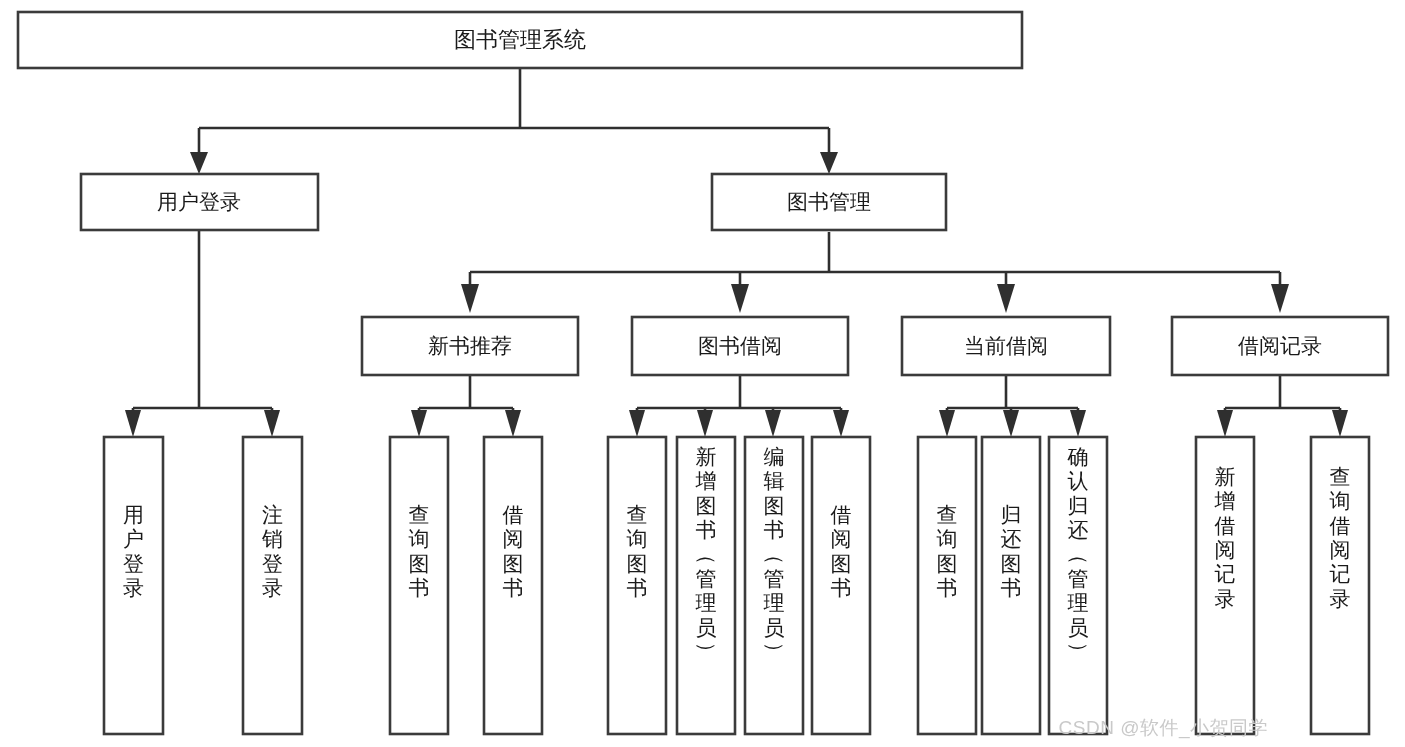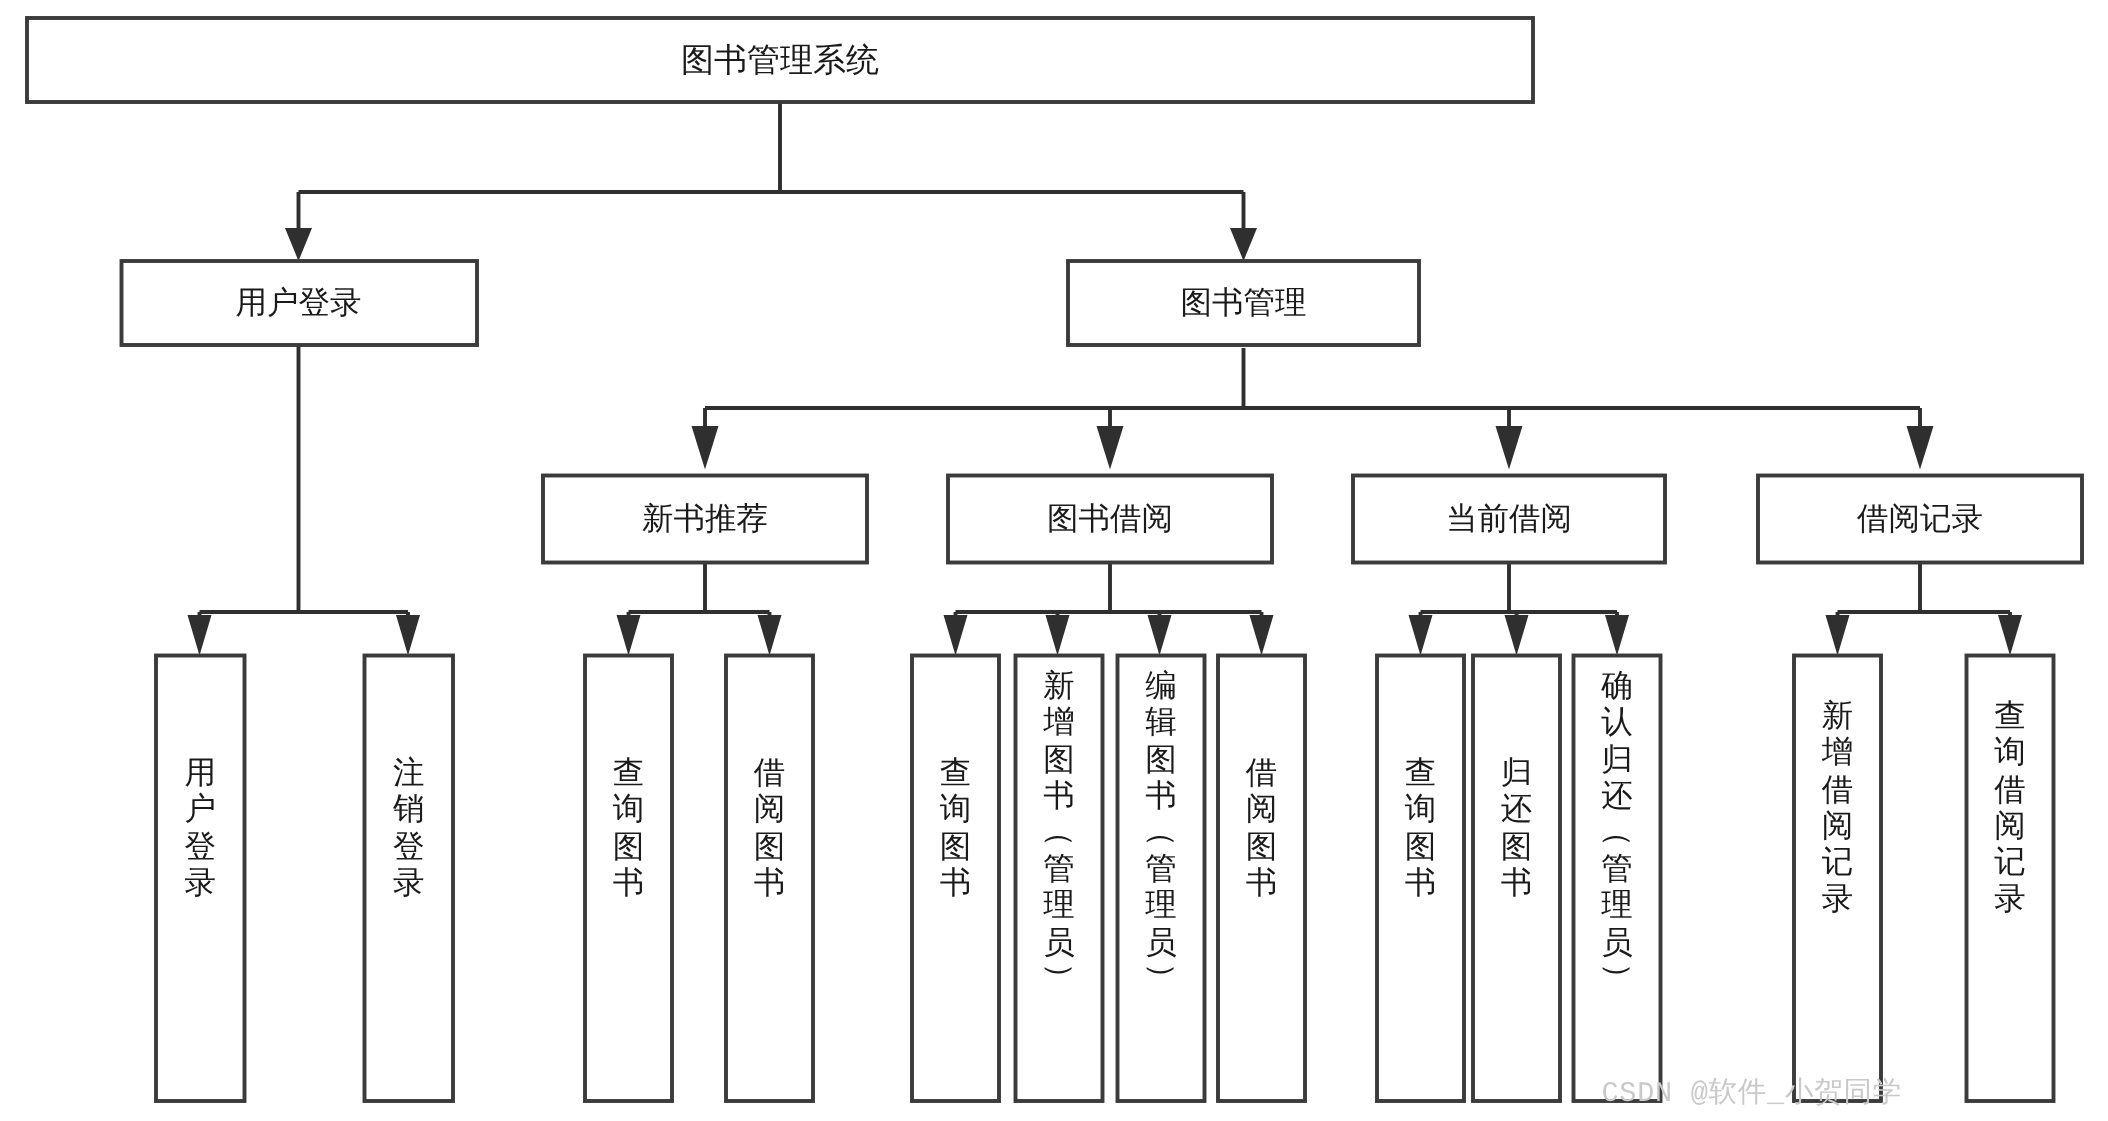--- a/index.html
+++ b/index.html
@@ -66,21 +66,21 @@
     pointer-events: none;
     white-space: nowrap;
   }
   .vlabel span.vchar {
     display: block;
   }
   .watermark {
     position: absolute;
     right: 8px;
     bottom: 6px;
-    font-family: Liberation Mono, monospace;
+    font-family: Liberation Sans, sans-serif;
     font-size: 19px;
     color: #c9c9c9;
     letter-spacing: 0.5px;
     white-space: nowrap;
   }
 </style>
 </head>
 <body>
 
 <div id="diagram-root">

